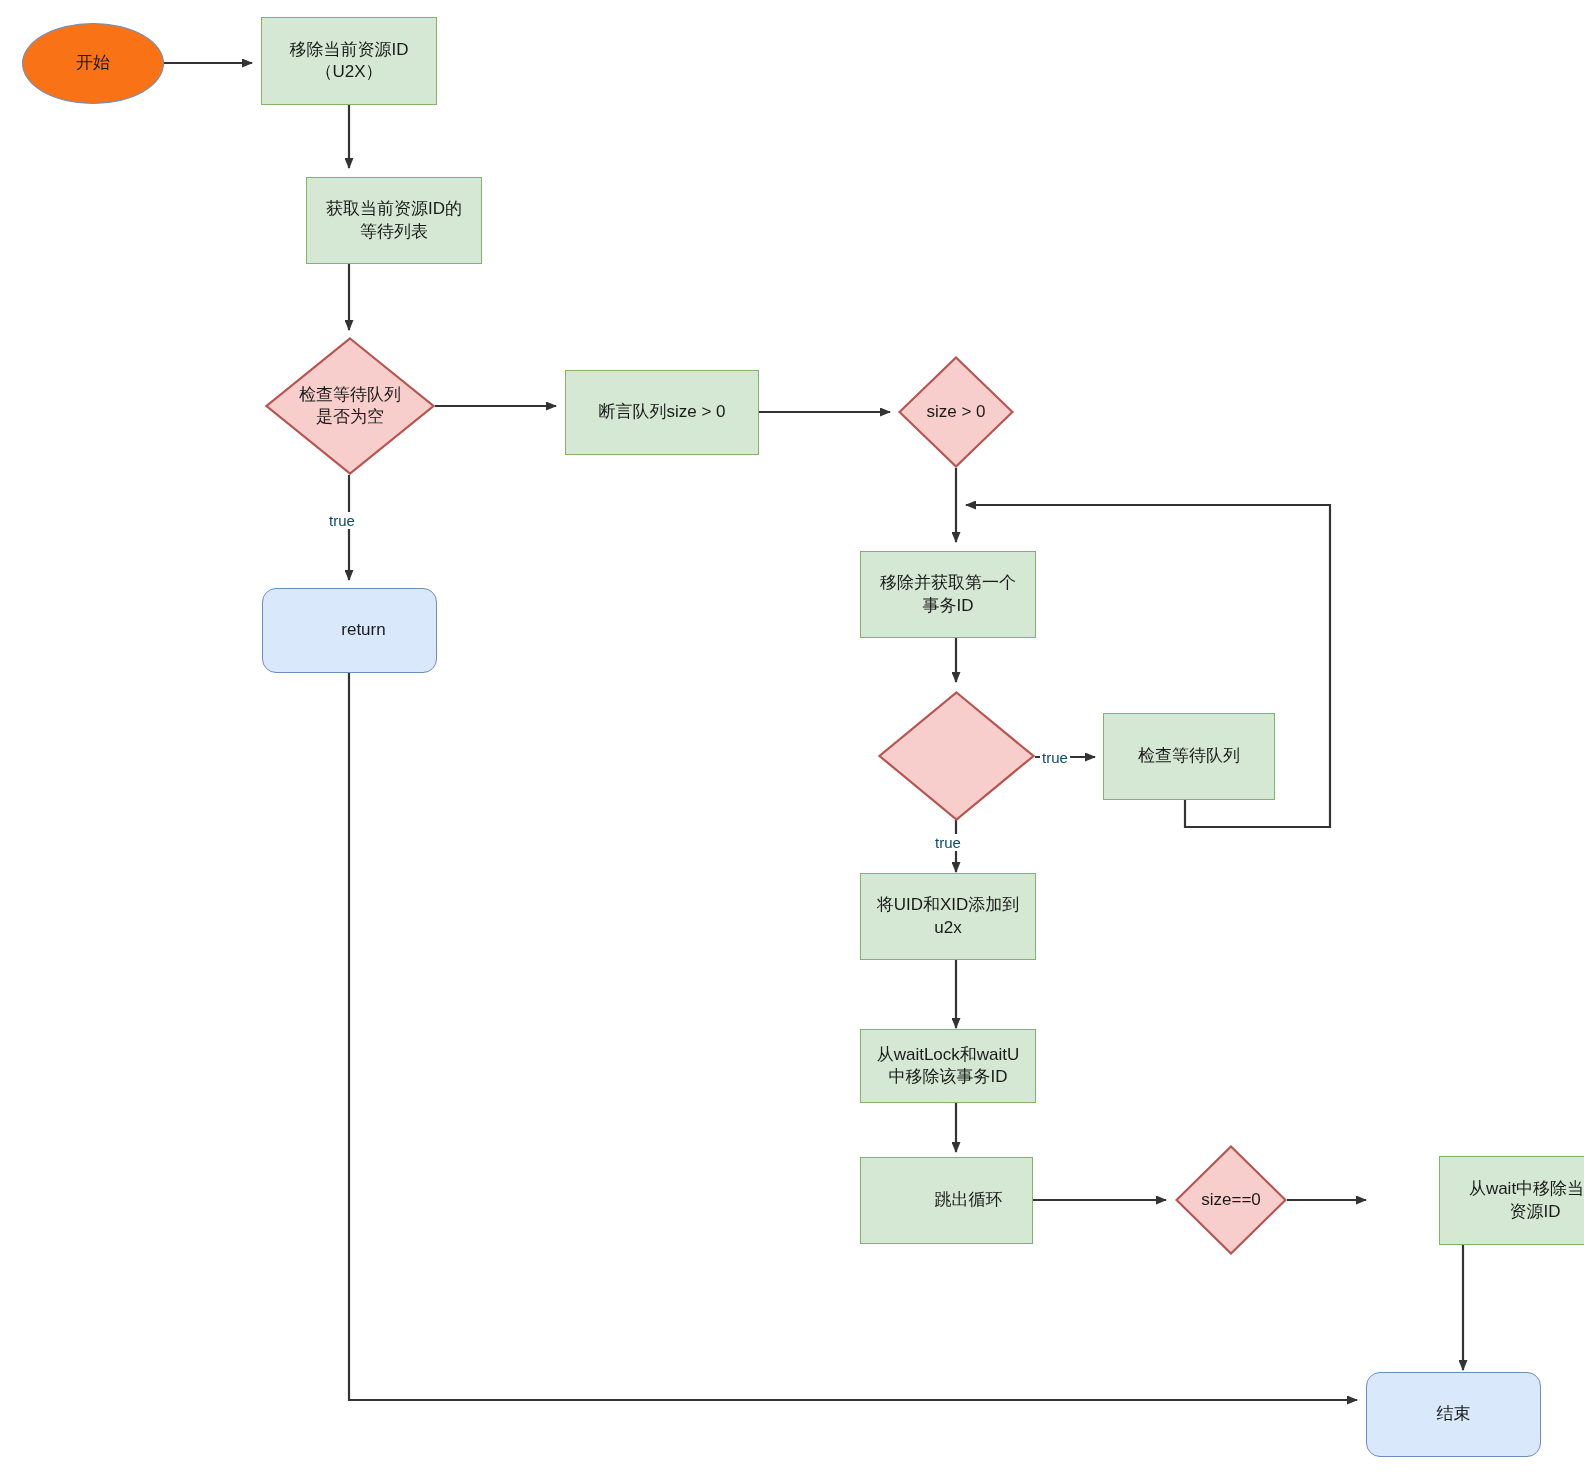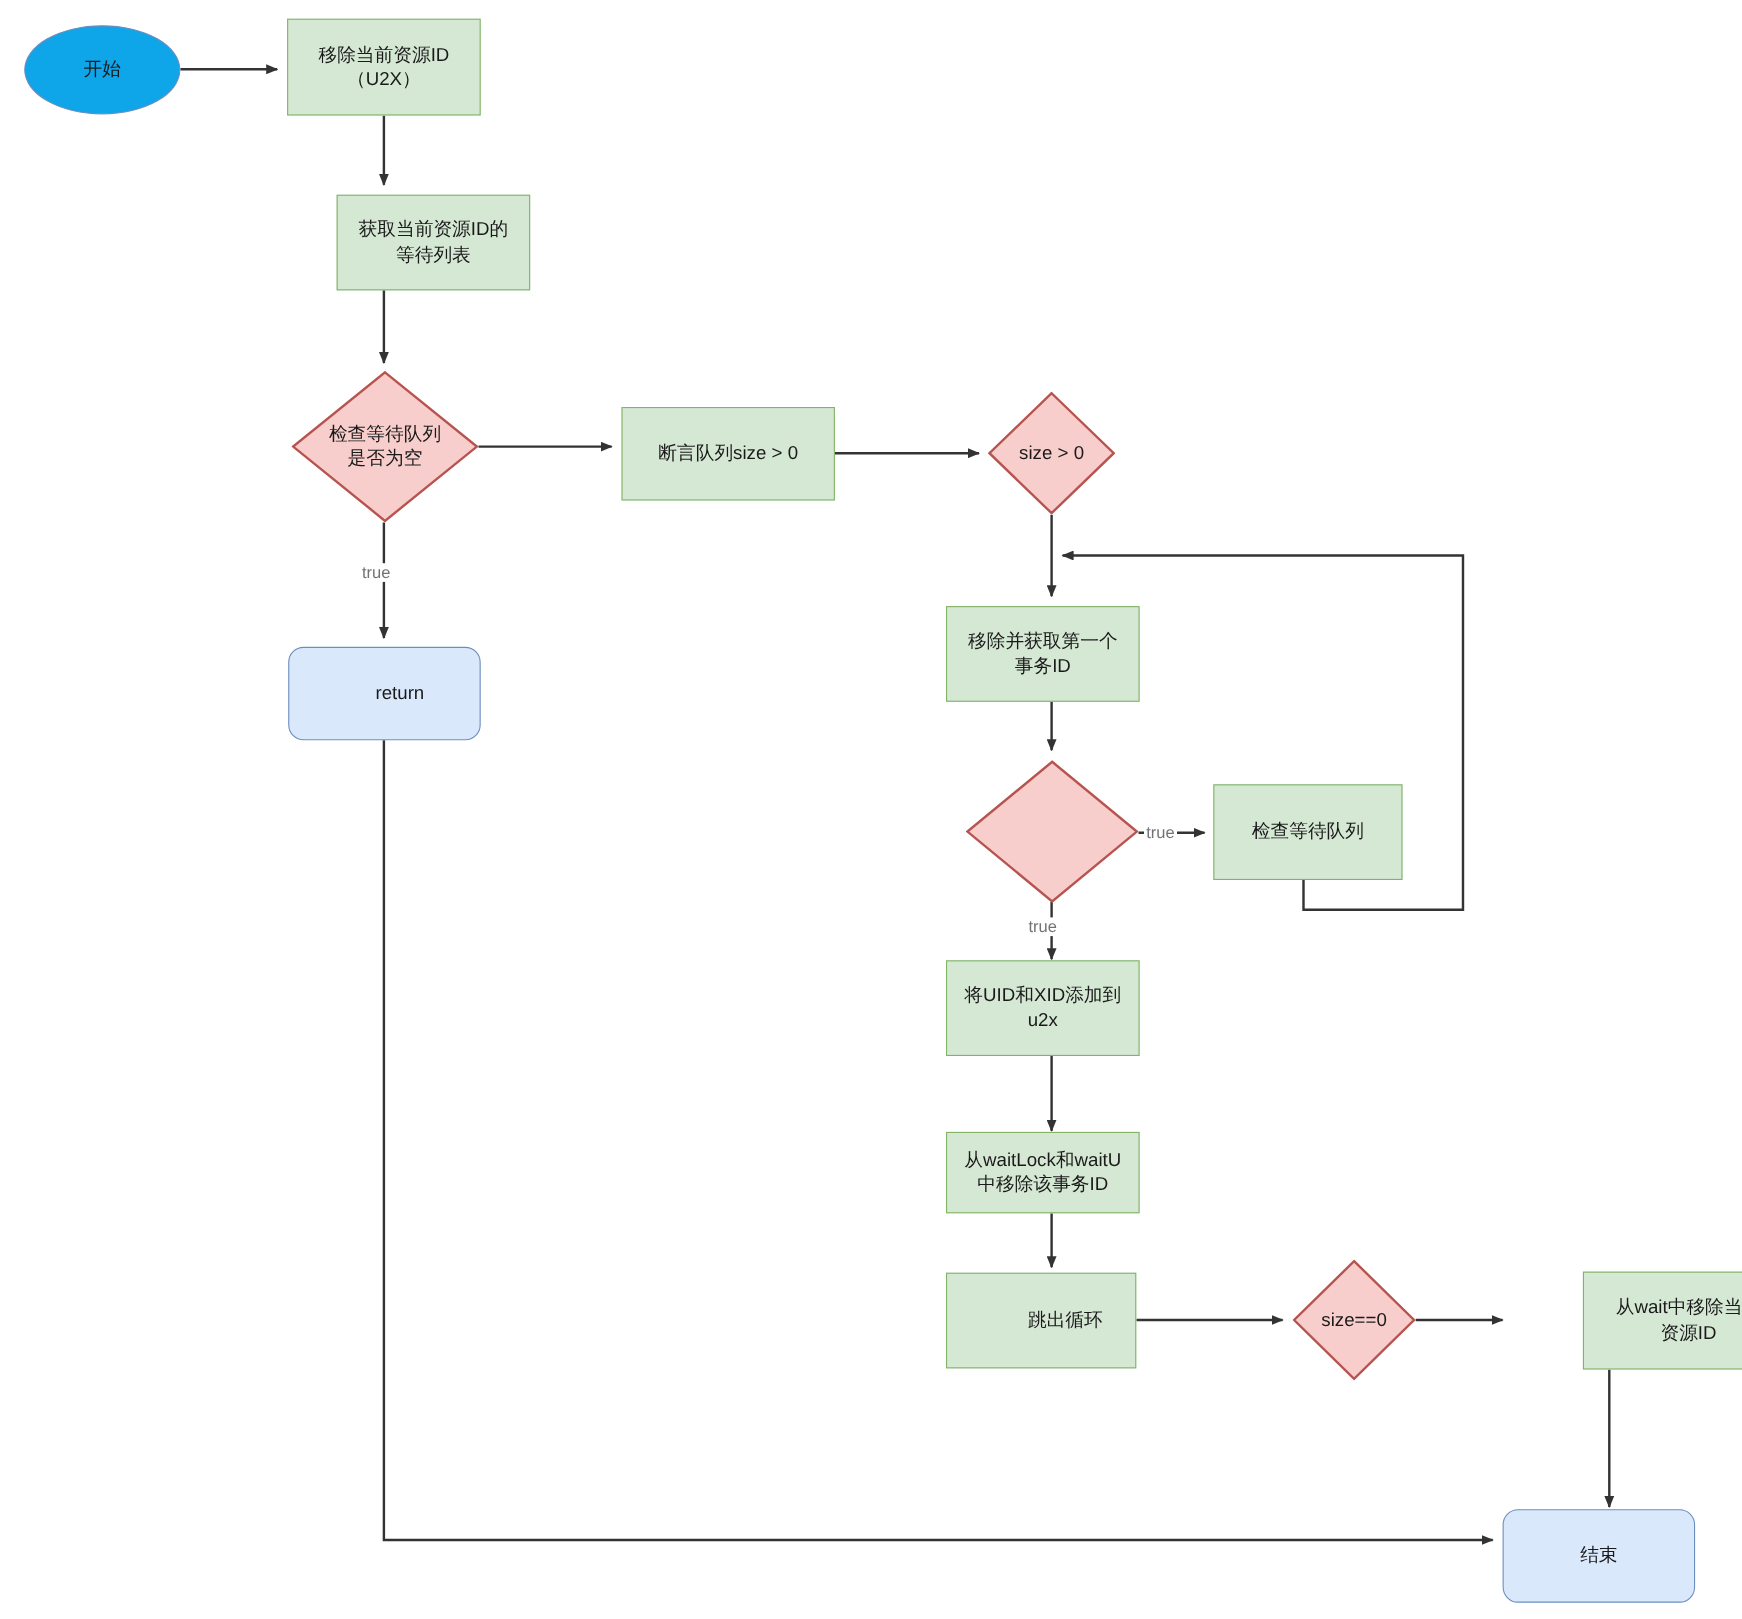--- a/index.html
+++ b/index.html
@@ -41,21 +41,21 @@
   .node.proc {
     background: #d5e8d4;
     border: 1.5px solid #82b366;
   }
   .node.term {
     background: #dae8fc;
     border: 1.5px solid #6c8ebf;
     border-radius: 14px;
   }
   .node.startnode {
-    background: #0ea5e9;
+    background: #f97316;
     border: 1.5px solid #6c8ebf;
     border-radius: 50%;
   }
   .node.dec {
     background: transparent;
     border: none;
   }
   .dec-shape {
     position: absolute;
     left: 0;
@@ -66,21 +66,21 @@
   }
   .dec-label {
     position: relative;
     z-index: 2;
     width: 100%;
     text-align: center;
   }
   .edge-label {
     position: absolute;
     font-size: 15px;
-    color: #737373;
+    color: #0c4a6e;
     background: #ffffff;
     padding: 0 2px;
     z-index: 3;
     white-space: nowrap;
   }
 </style>
 </head>
 <body>
 
 <div id="canvas">

